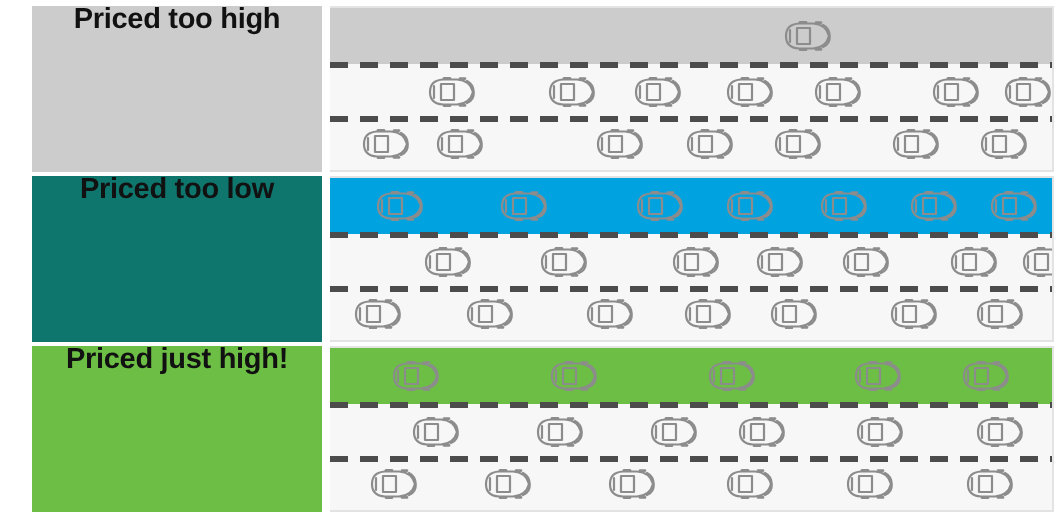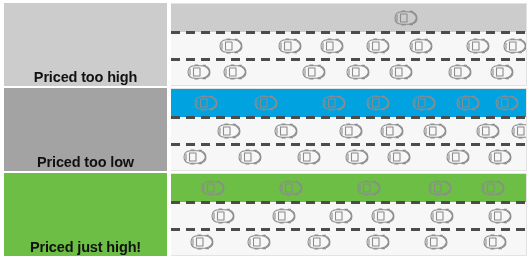--- a/index.html
+++ b/index.html
@@ -28,24 +28,24 @@
     left: 0;
     width: 529px;
     display: flex;
     flex-direction: row;
     align-items: stretch;
   }
 
   .band-label {
     position: relative;
     flex: 0 0 auto;
-    width: 163px;
-    margin-left: 4px;
+    width: 145px;
+    margin-left: 16px;
     display: flex;
-    align-items: flex-end;
+    align-items: flex-start;
     justify-content: center;
     box-sizing: border-box;
   }
 
   .band-label-text {
     font-size: 14.5px;
     font-weight: bold;
     color: #111111;
     letter-spacing: -0.15px;
     white-space: nowrap;
@@ -296,21 +296,21 @@
               <path d="M24 3.2 L30 3.2" stroke-width="2.6"></path>
               <path d="M24 30.8 L30 30.8" stroke-width="2.6"></path>
               <path d="M40 3.6 L45 3.6" stroke-width="2.6"></path>
               <path d="M40 30.4 L45 30.4" stroke-width="2.6"></path>
             </svg>
           </div>
         </div>
       </div>
     </div>
     <div class="band band-blue" style="top: 88px; height: 83px;">
-      <div class="band-label" style="background: #a3a3a3;">
+      <div class="band-label" style="background: #0f766e;">
         <span class="band-label-text" style="color: rgb(17, 17, 17);">Priced too low</span>
       </div>
       <div class="road" style="background: rgb(247, 247, 247); border-color: rgb(227, 227, 227);">
         <div class="lane lane-top" style="height: 28px; background: rgb(0, 163, 224);">
           <div class="car" style="left: 9.5%; top: 14px;">
             <svg viewBox="0 0 60 34" fill="none" stroke="#8c8c8c" stroke-width="2.2" stroke-linecap="round" stroke-linejoin="round">
               <path d="M10 17 C10 9 15 5 23 4.5 L37 4.5 C45 5 51 9 53 17 C51 25 45 29 37 29.5 L23 29.5 C15 29 10 25 10 17 Z"></path>
               <path d="M21 9 L34 9 L34 25 L21 25 Z"></path>
               <path d="M47 6 C55 10 57 24 47 28"></path>
               <path d="M14 11 L14 23"></path>

